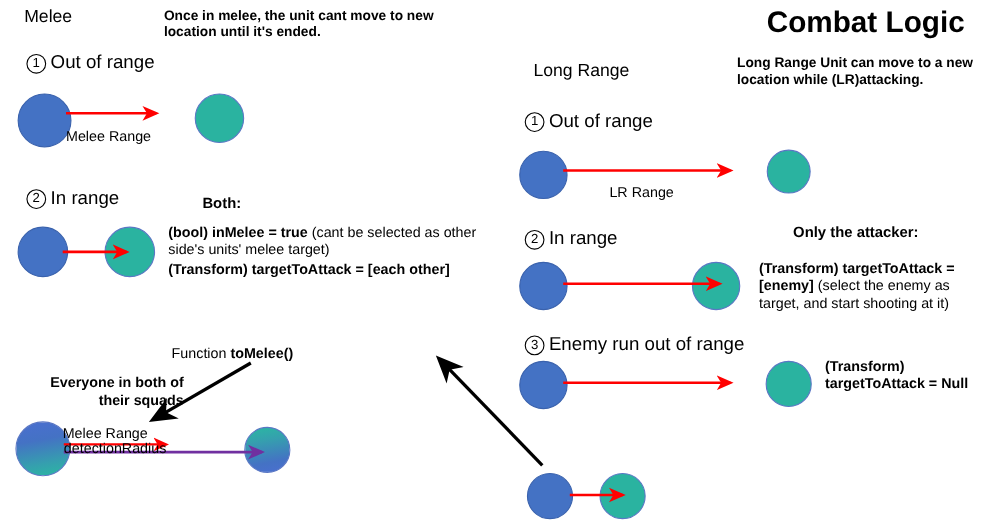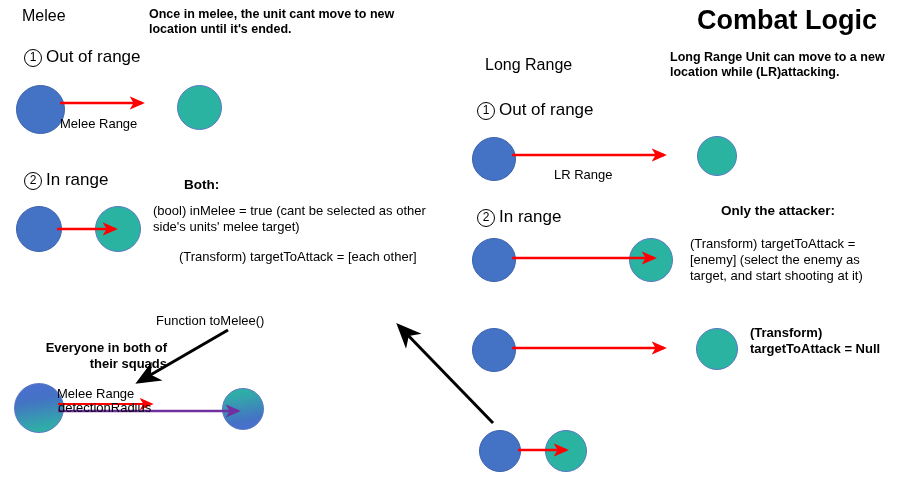--- a/index.html
+++ b/index.html
@@ -56,21 +56,21 @@
     vertical-align: 1px;
   }
   .smalllabel {
     font-size: 13px;
     white-space: nowrap;
   }
   .block {
     font-size: 13px;
     line-height: 16px;
   }
-  .block b { font-weight: normal; }
+  .block b { font-weight: bold; }
   .blockhead {
     font-size: 13.5px;
     font-weight: bold;
     margin-left: 31px;
   }
   .boldnote {
     font-size: 13px;
     font-weight: bold;
     line-height: 16px;
   }
@@ -135,21 +135,21 @@
     </defs>
     <line x1="0" y1="10" x2="58" y2="10" stroke="#ff0000" stroke-width="2.4" marker-end="url(#rh2)"></line>
   </svg>
 
   <div class="abs blockhead" style="left:153px; top:177px;">Both:</div>
 
   <div class="abs block" style="left:153px; top:203px; width:284px;">
     <b>(bool) inMelee = true</b><span> (cant be selected as other side's units' melee target)</span>
   </div>
 
-  <div class="abs block" style="left:153px; top:249px; width:290px;margin-left:26px;">
+  <div class="abs block" style="left:153px; top:237px; width:290px;">
     <b>(Transform) targetToAttack = [each other]</b><br>
   </div>
 
   <div class="abs block" style="left:156px; top:313px;">
     <span>Function </span><b>toMelee()</b>
   </div>
 
   <svg class="abs" style="left:128px; top:328px;" width="110" height="62">
     <defs>
       <marker id="bh1" markerWidth="9" markerHeight="9" refX="6.6" refY="4" orient="auto">
@@ -225,20 +225,23 @@
     </defs>
     <line x1="0" y1="8" x2="142" y2="8" stroke="#ff0000" stroke-width="2.4" marker-end="url(#rh5)"></line>
   </svg>
 
   <div class="abs blockhead" style="left:690px; top:203px;">Only the attacker:</div>
 
   <div class="abs block" style="left:690px; top:236px; width:200px;">
     <b>(Transform) targetToAttack = [enemy]</b><span> (select the enemy as target, and start shooting at it)</span>
   </div>
 
+  <div class="abs step" style="left:477px; top:303px;">
+    <span class="circled">3</span><span>Enemy run out of range</span>
+  </div>
 
   <div class="abs circle c-blue" style="left:472px; top:328px; width:44px; height:44px;"></div>
   <div class="abs circle c-teal" style="left:696px; top:328px; width:42px; height:42px;"></div>
 
   <svg class="abs" style="left:512px; top:340px;" width="170" height="20">
     <defs>
       <marker id="rh6" markerWidth="7" markerHeight="7" refX="5.2" refY="3.1" orient="auto">
         <path d="M0,0.3 L6.4,3.1 L0,5.9 L1.7,3.1 Z" fill="#ff0000"></path>
       </marker>
     </defs>

